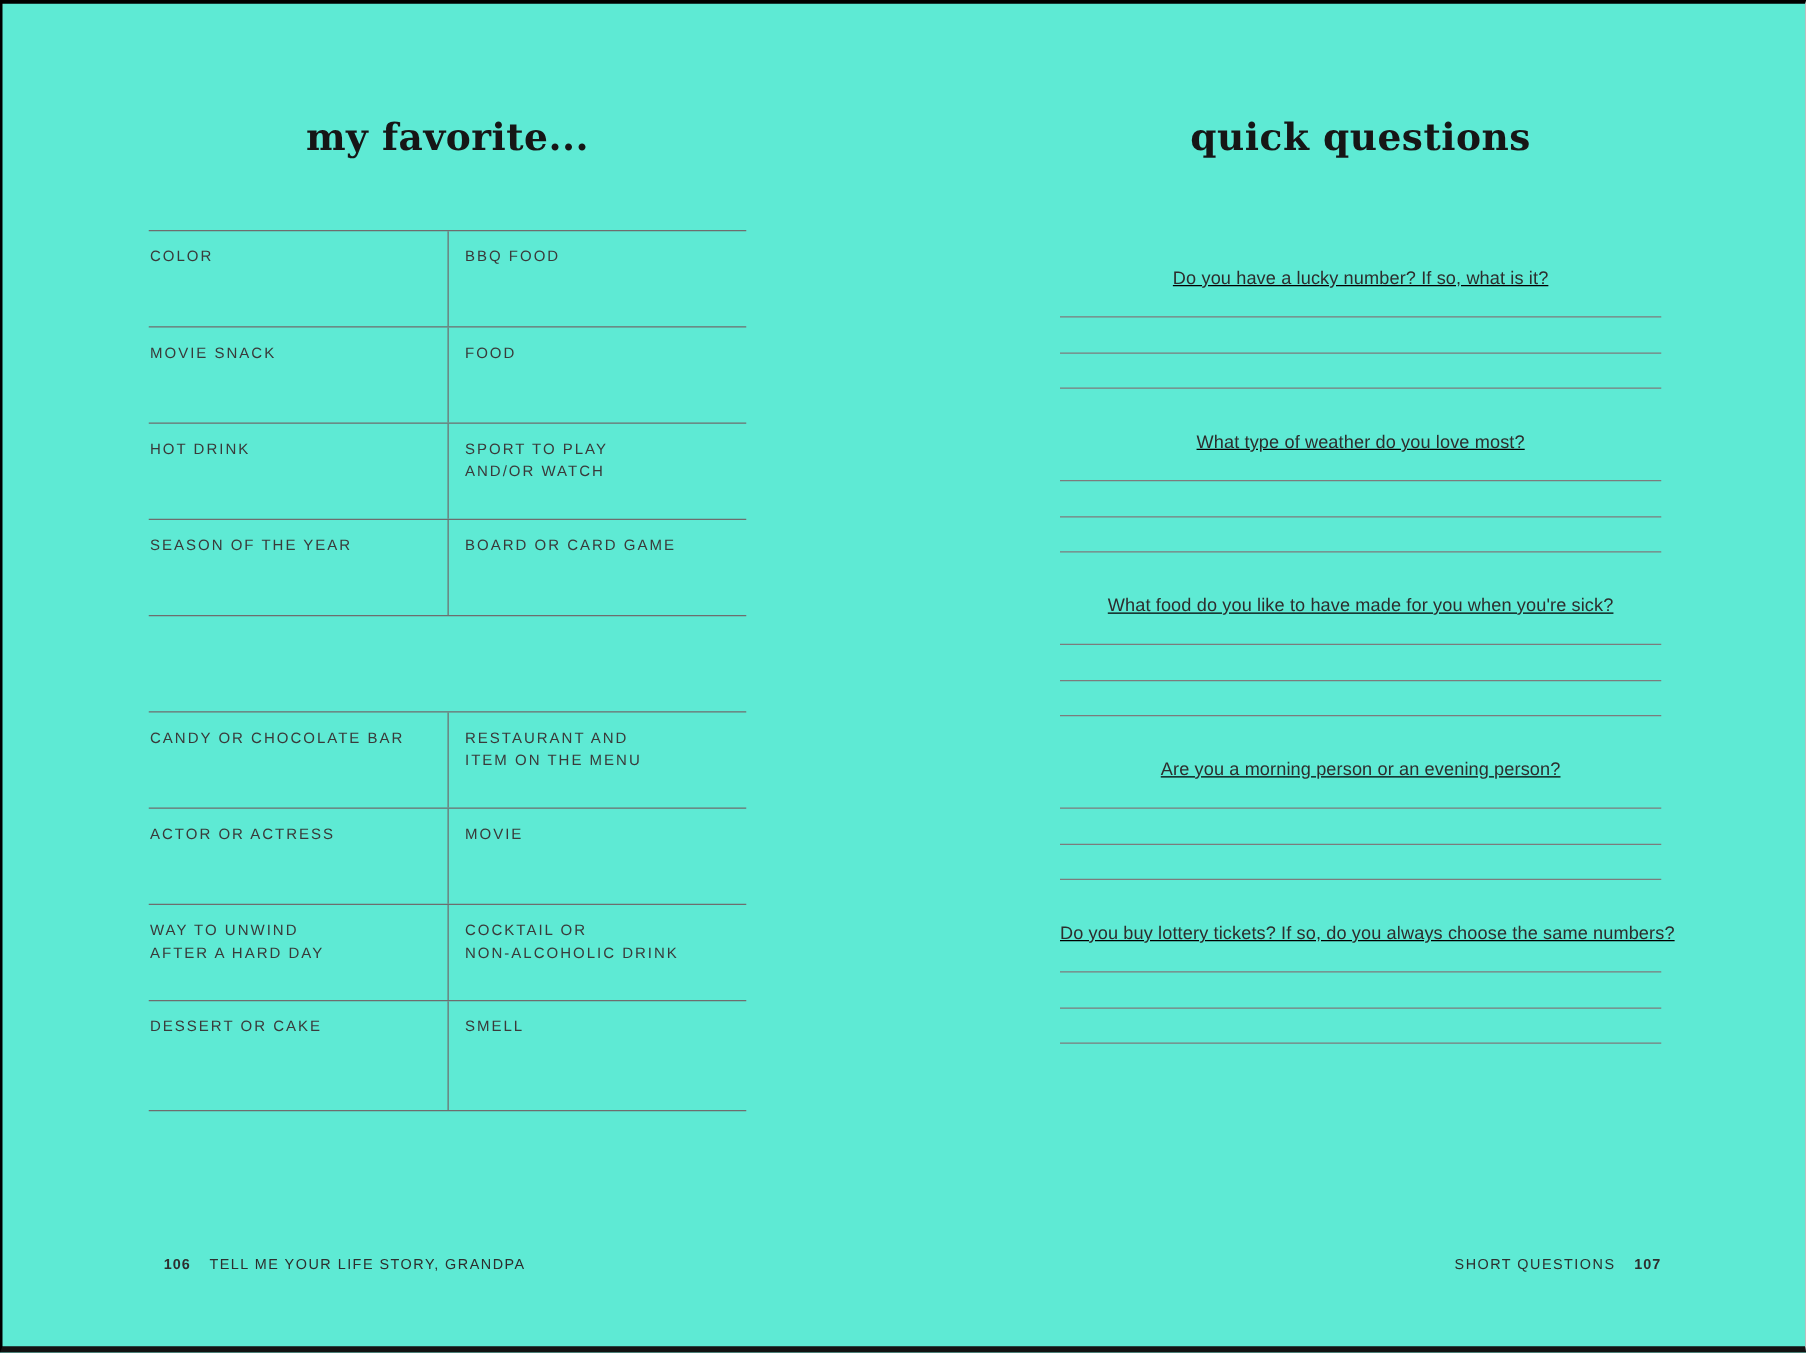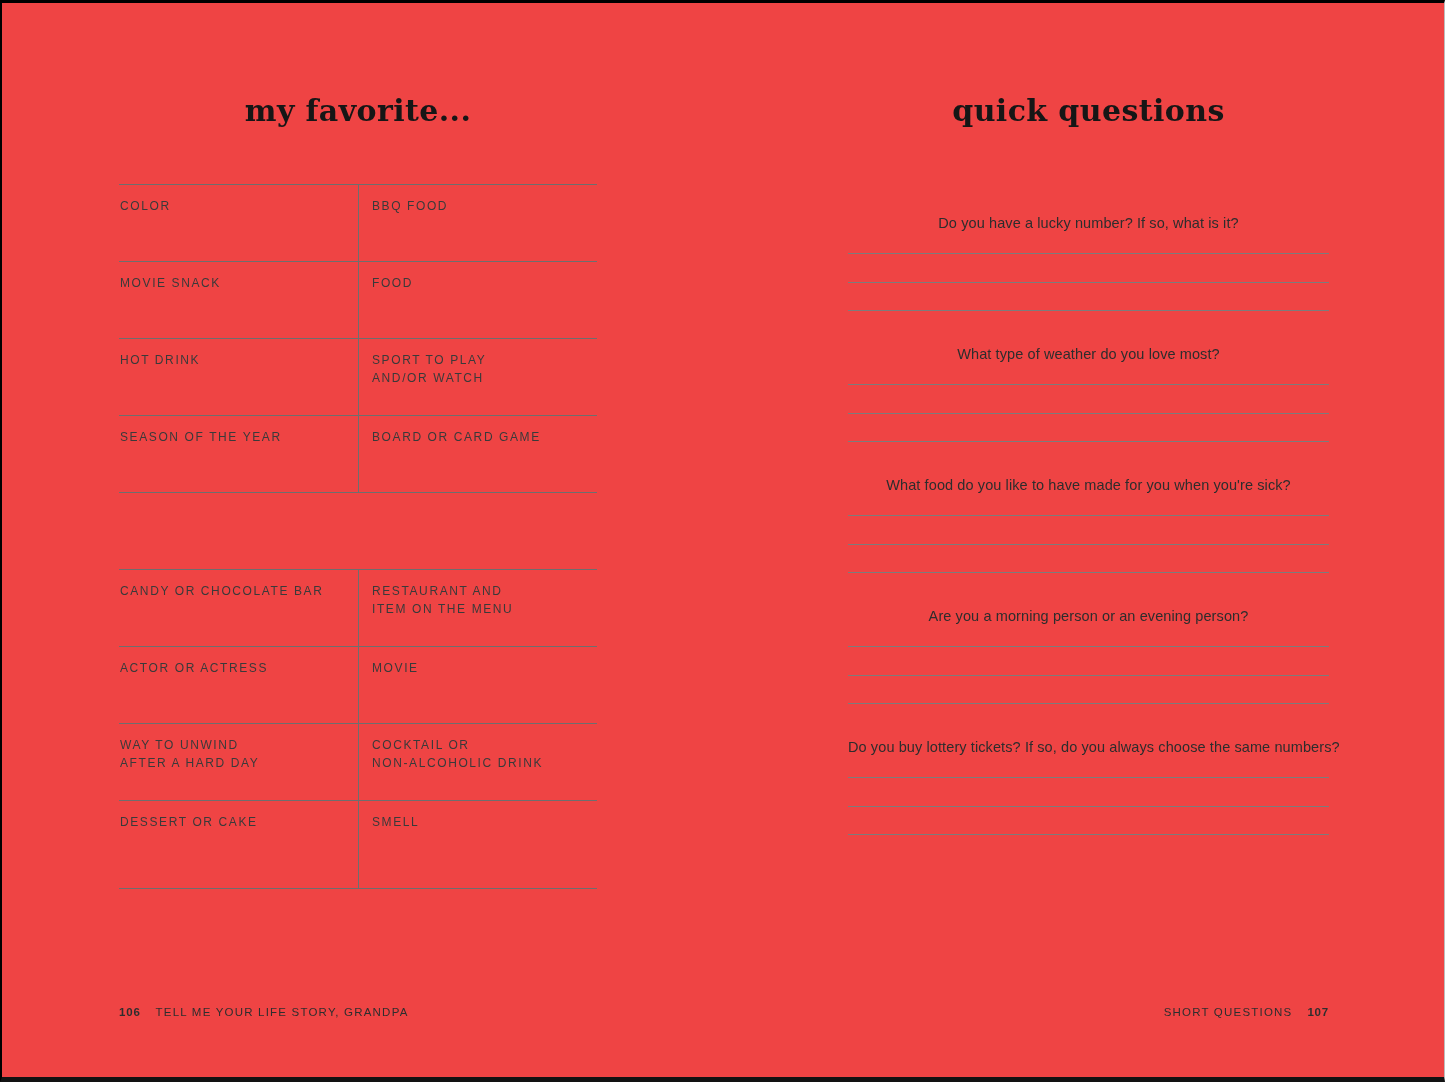--- a/index.html
+++ b/index.html
@@ -1,21 +1,21 @@
 <!DOCTYPE html>
 <html><head>
 <meta charset="utf-8">
 <style>
   html,body{margin:0;padding:0;}
   body{
     width:1445px;height:1082px;position:relative;background:#ffffff;
     font-family:"Liberation Sans",sans-serif;overflow:hidden;
   }
   .sheet{
-    position:absolute;inset:0;box-sizing:border-box;background:#ef4444;
+    position:absolute;inset:0;box-sizing:border-box;background:#5eead4;
     border-top:3px solid #000;border-left:2px solid #000;
     border-bottom:5px solid #121212;border-right:1px solid #bdbdbd;padding-left:27px;
   }
   .page{position:absolute;top:0;height:100%;}
   .page-left{left:117px;width:478px;}
   .page-right{left:846px;width:481px;}
 
   .page-title{
     position:absolute;top:90px;left:0;right:0;margin:0;text-align:center;
     font-family:"DejaVu Serif","Liberation Serif",serif;font-weight:700;
@@ -31,35 +31,35 @@
   .fav-row:last-child{height:88px;}
   .fav-cell{box-sizing:border-box;}
   .fav-cell-left{width:239px;padding:11px 10px 0 1px;}
   .fav-cell-right{flex:1;border-left:1px solid #6e6e6e;padding:11px 6px 0 13px;}
   .fav-label{
     font-size:12px;letter-spacing:1.6px;line-height:1.35;
     color:#3a3a3a;white-space:pre-line;
   }
 
   
-  .questions{position:absolute;top:212px;left:0;width:100%;}
+  .questions{position:absolute;top:212px;left:0;width:100%;text-decoration:underline;}
   .question-block{margin-bottom:35px;}
   .q-text{
     height:20px;margin-bottom:8px;text-align:center;white-space:nowrap;
     font-size:14.5px;letter-spacing:0.1px;color:#2d2d2d;
   }
   .answer-line{height:27.5px;border-bottom:1px solid #7c7c7c;}
   .answer-line:first-child{height:10px;}
 
   
   .footer{
     position:absolute;top:1003px;font-size:11.5px;letter-spacing:1.2px;
     color:#2e2e2e;white-space:nowrap;
   }
-  .footer-left{left:0;}
+  .footer-left{left:12px;}
   .footer-right{right:0;text-align:center;}
   .page-num{font-weight:700;letter-spacing:0.8px;}
   .footer-left .page-num{margin-right:15px;}
   .footer-right .page-num{margin-left:15px;}
 </style>
 </head>
 <body>
 
 <div class="sheet">
 

